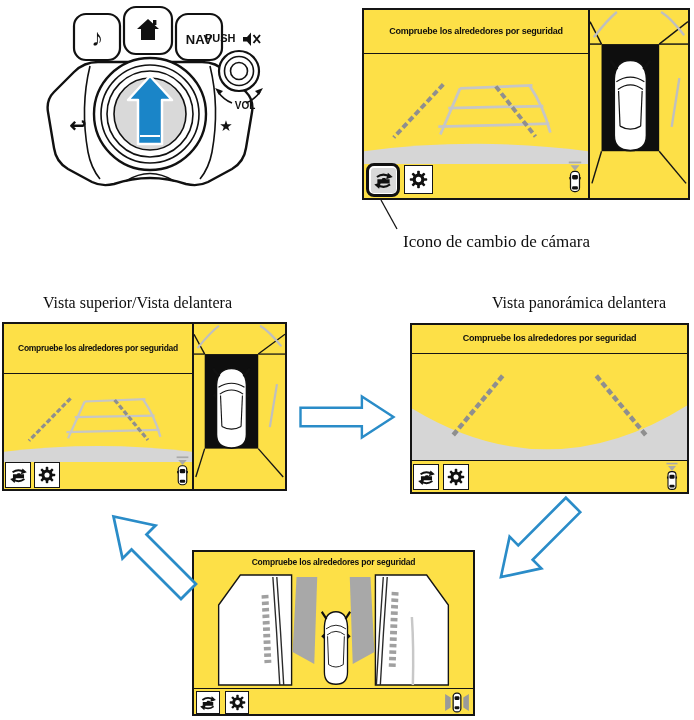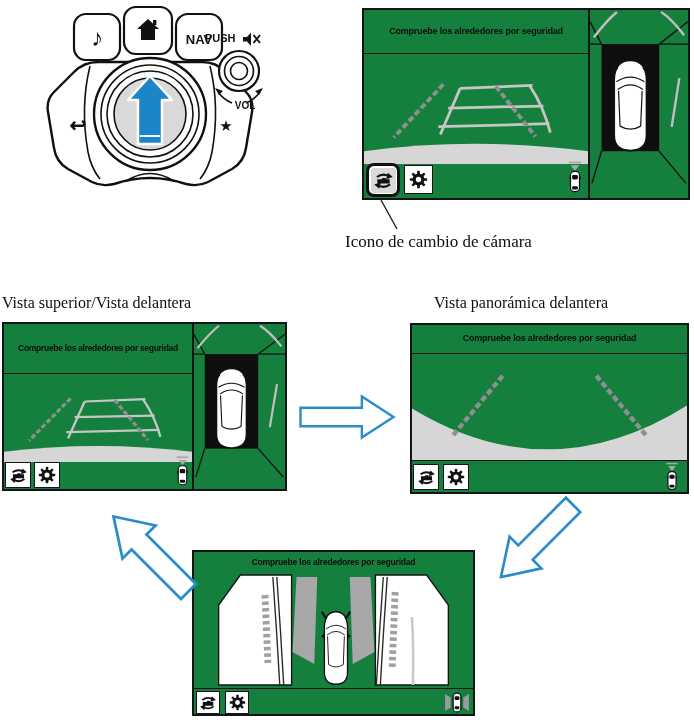--- a/index.html
+++ b/index.html
@@ -1,32 +1,32 @@
 <!DOCTYPE html>
 <html><head>
 <meta charset="utf-8">
 <style>
   html,body{margin:0;padding:0;background:#fff;}
   .canvas{position:relative;width:694px;height:720px;background:#fff;
           font-family:"Liberation Sans",sans-serif;overflow:hidden;}
   .abs{position:absolute;}
-  .screen{position:absolute;border:2px solid #151515;background:#15803d;box-sizing:border-box;}
+  .screen{position:absolute;border:2px solid #151515;background:#fde047;box-sizing:border-box;}
   .scr-inner{position:absolute;left:0;top:0;right:0;bottom:0;}
   .title{position:absolute;display:flex;align-items:center;justify-content:center;
          font-weight:bold;color:#0e0e0e;text-align:center;line-height:1.05;}
   .underline{border-bottom:1.5px solid #151515;}
   .vdiv{position:absolute;top:0;bottom:0;width:2px;background:#151515;}
   .sepline{position:absolute;left:0;right:0;height:0;border-top:1.5px solid #151515;}
   .btn{position:absolute;background:#fff;border:1.6px solid #151515;
        display:flex;align-items:center;justify-content:center;box-sizing:border-box;}
   .btn-hl{position:absolute;border:3px solid #111;border-radius:8px;background:#fff;
           padding:1.5px;display:flex;box-sizing:border-box;}
   .btn-hl .hl-inner{flex:1;background:#d9d9d9;border-radius:3px;
           display:flex;align-items:center;justify-content:center;}
-  .serif-label{position:absolute;font-family:"Liberation Serif",serif;color:#0e0e0e;text-align:left;}
+  .serif-label{position:absolute;font-family:"Liberation Serif",serif;color:#0e0e0e;text-align:right;}
   svg{display:block;}
 </style>
 </head>
 <body>
 
 <div class="canvas">
 
   <svg width="0" height="0" style="position:absolute" aria-hidden="true">
     <defs>
 

